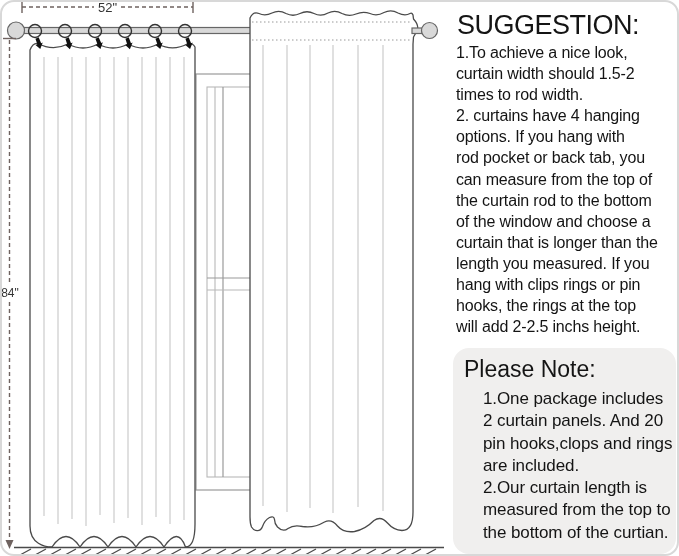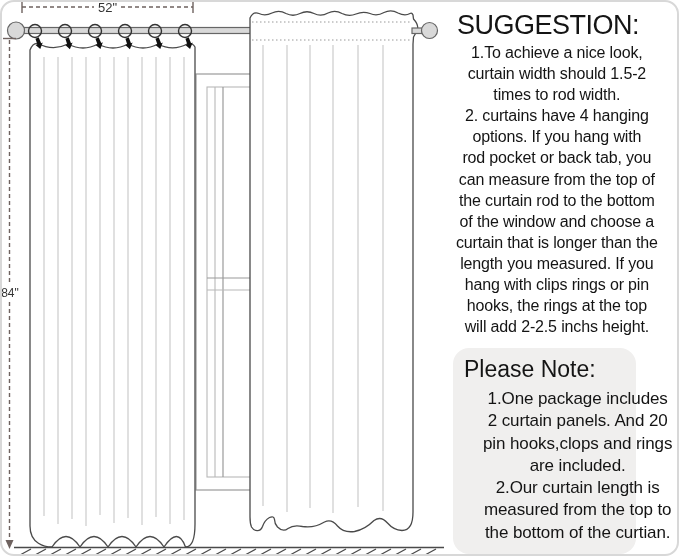--- a/index.html
+++ b/index.html
@@ -19,24 +19,24 @@
   .winln2{stroke:#b8b8b8;stroke-width:1.1;fill:none;}
   .rodf{fill:var(--rod-fill,#d9d9d9);stroke:#666;stroke-width:1.2;}
   .ring{fill:none;stroke:#333;stroke-width:1.4;}
   .clip{fill:#111;stroke:none;}
   .meas{stroke:var(--measure-line,#6e625f);stroke-width:1.4;fill:none;}
   .meas-dash{stroke-dasharray:4 3;}
   .meas-arrow{fill:var(--measure-line,#6e625f);stroke:none;}
   .pocket{stroke:#999;stroke-width:1;stroke-dasharray:1.5 2.5;fill:none;}
   .mlabel{font-family:"Liberation Sans","DejaVu Sans",sans-serif;fill:#333;}
   
-  .text-col{position:absolute;left:453px;top:0;width:226px;height:556px;text-align:center;}
+  .text-col{position:absolute;left:453px;top:0;width:226px;height:556px;}
   .sg-title{position:absolute;left:4px;top:10px;font-size:27px;letter-spacing:-0.5px;font-weight:400;white-space:pre;}
   .sg-body{position:absolute;left:3px;top:42px;font-size:16px;line-height:21.1px;letter-spacing:-0.15px;white-space:pre;}
-  .note-box{position:absolute;left:0;top:348px;width:183px;height:206px;background:var(--note-box-bg,#f0efee);border-radius:16px;}
+  .note-box{position:absolute;left:0;top:348px;width:223px;height:206px;background:var(--note-box-bg,#f0efee);border-radius:16px;}
   .nt-title{position:absolute;left:11px;top:8px;font-size:23px;font-weight:400;white-space:pre;}
   .nt-body{position:absolute;left:10px;top:40px;font-size:17px;line-height:22.3px;letter-spacing:-0.1px;white-space:pre;margin-left:20px;}
 </style>
 </head>
 <body>
 
 <svg width="450" height="556" viewBox="0 0 450 556">
   <defs>
     <path id="clipshape" d="M -1.6 0 L 1.9 -0.9 L 3.1 5.4 L 4.8 5 L 1 11 L -2.8 6 L -0.9 5.8 Z"></path>
   </defs>

